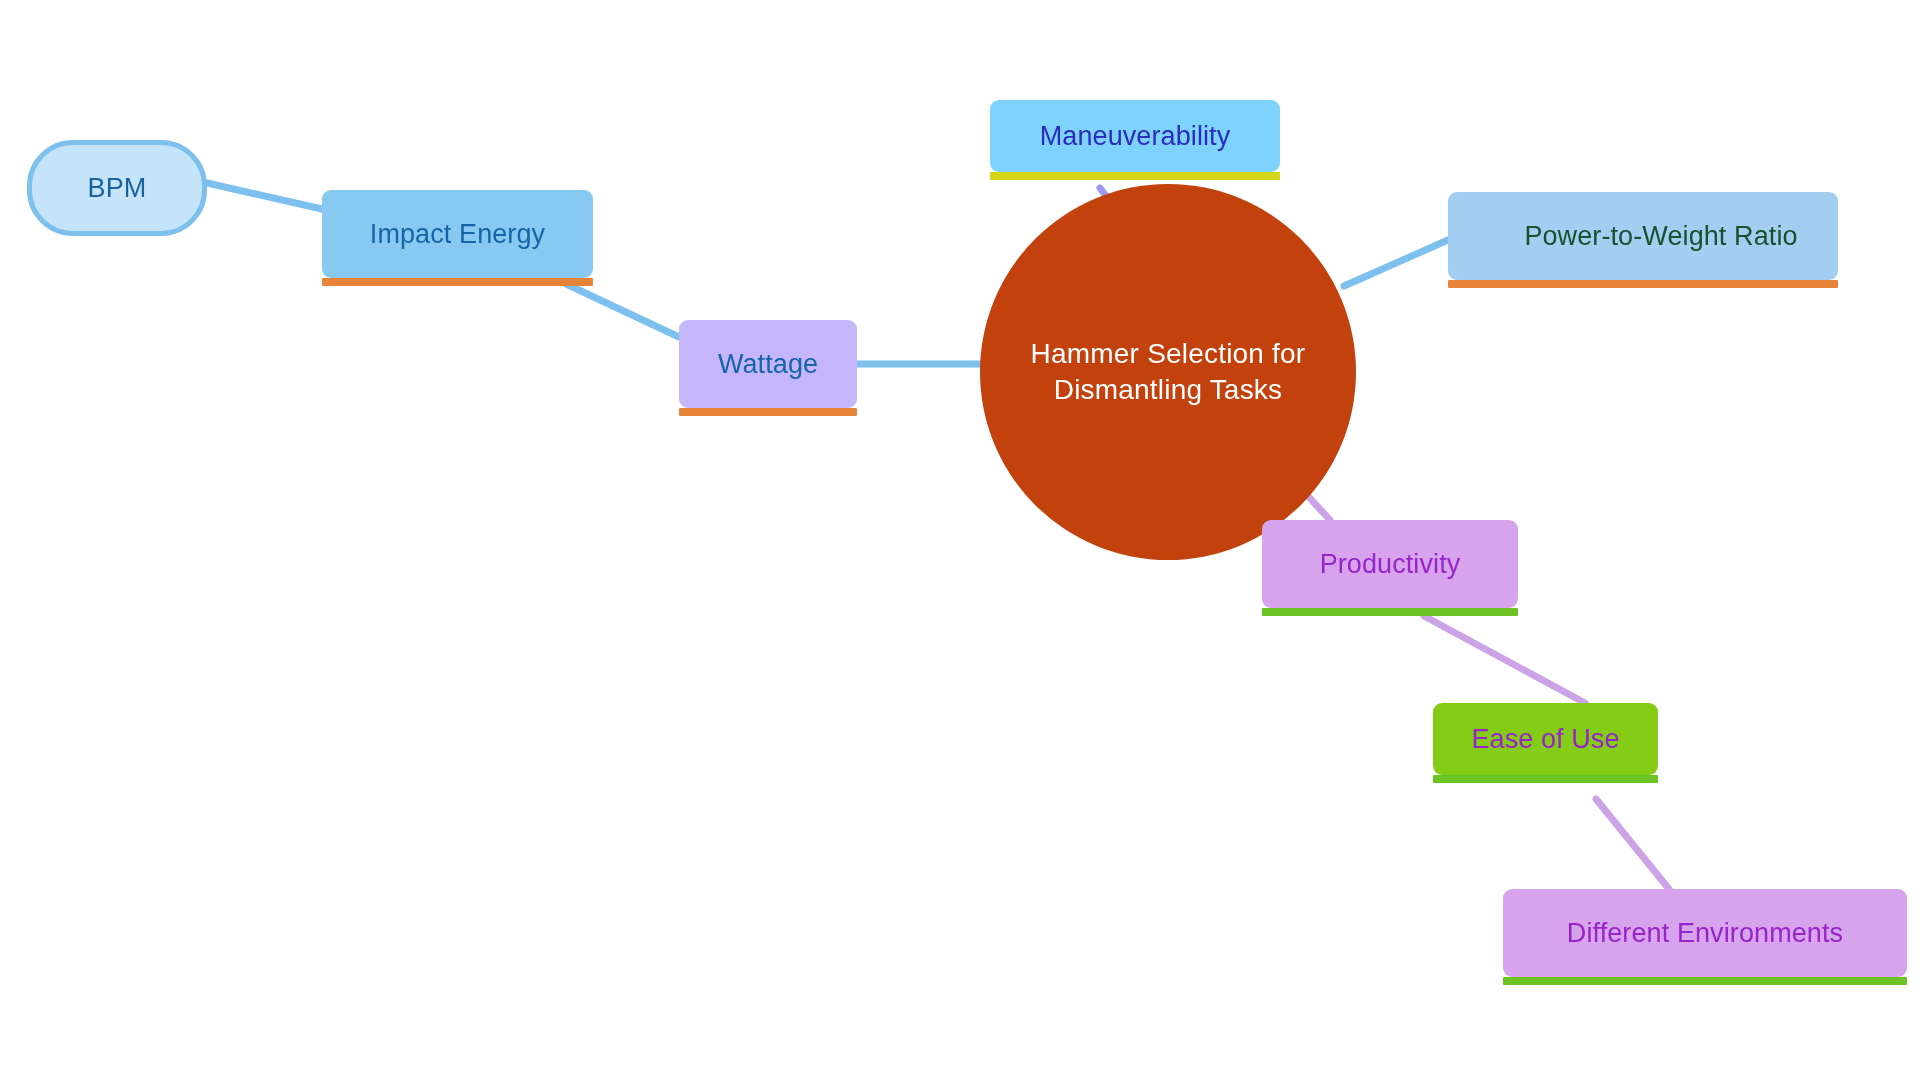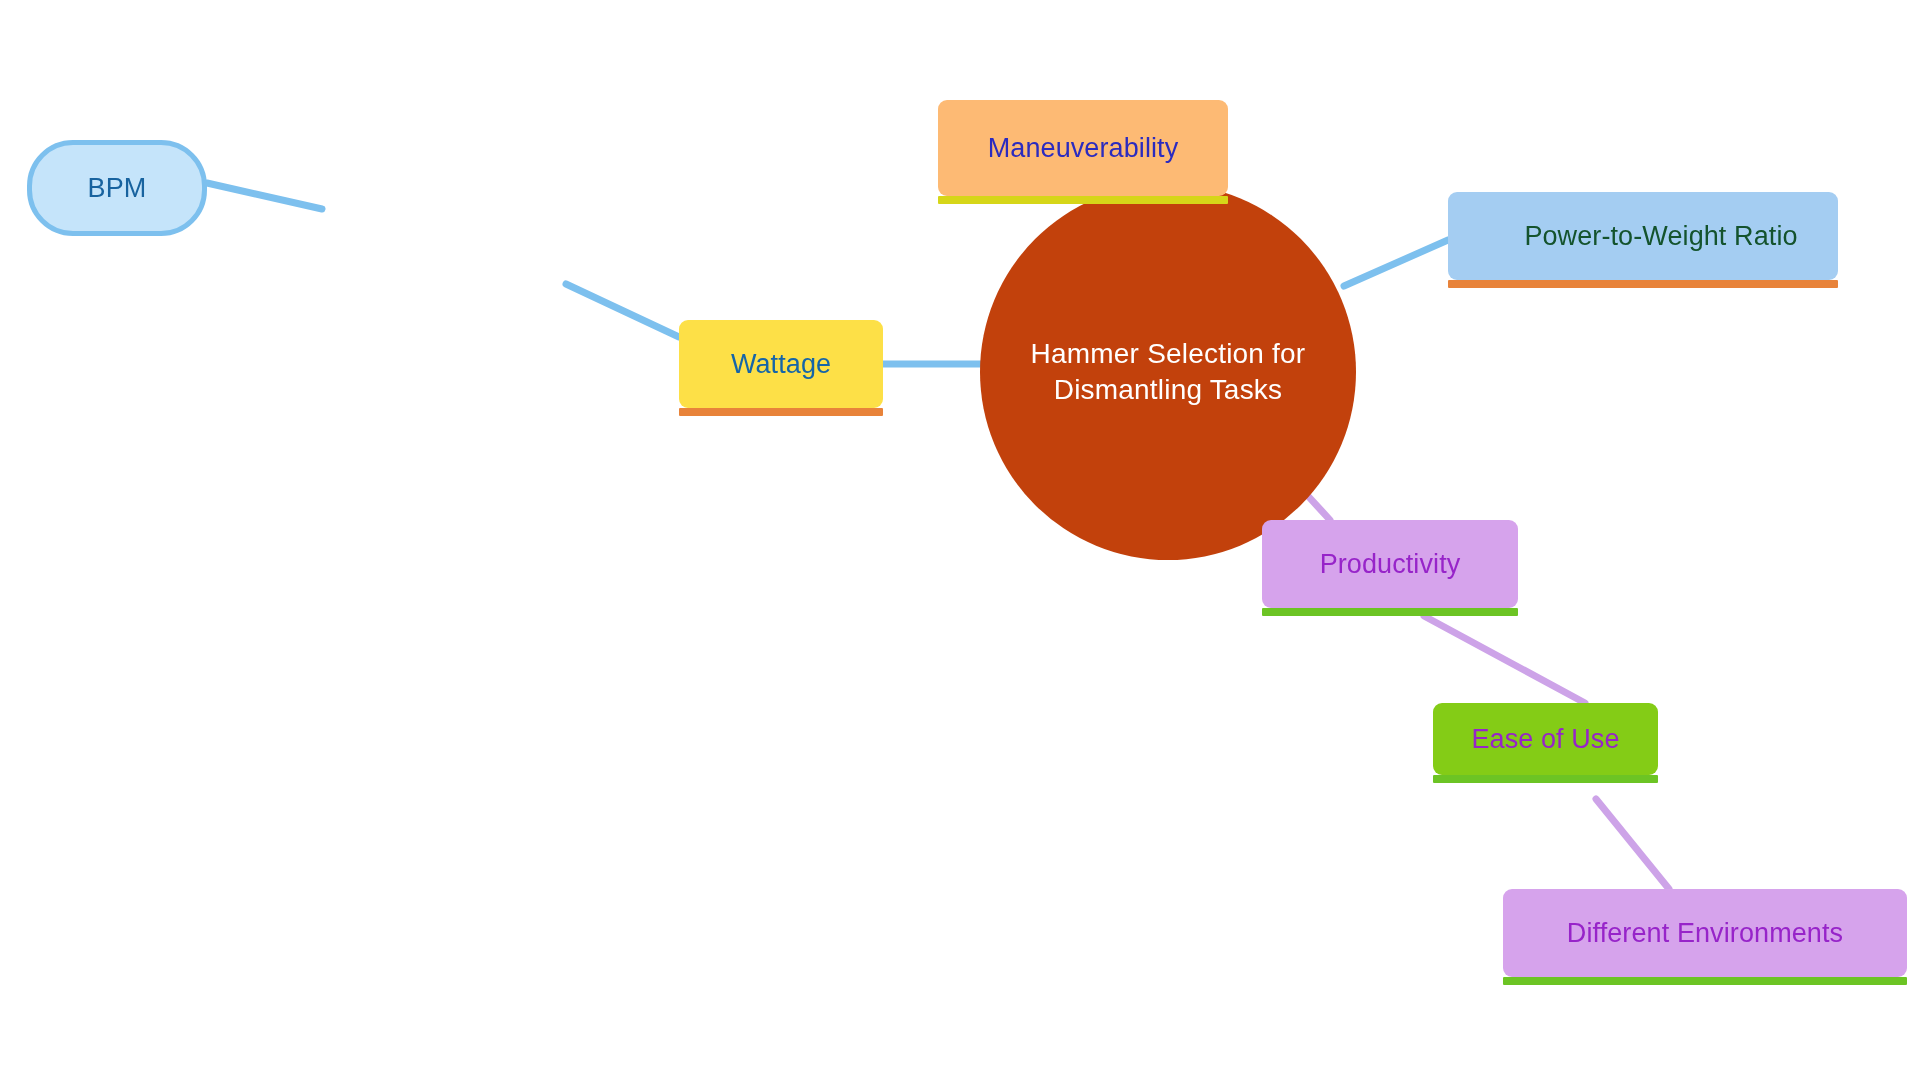--- a/index.html
+++ b/index.html
@@ -108,27 +108,31 @@
 
   <div class="root-node" id="node-root" style="left: 980px; top: 184px; width: 376px; height: 376px; background: #c2410c;">
     <span class="root-label" style="color: rgb(255, 255, 255);">Hammer Selection for
 Dismantling Tasks</span>
   </div>
 
   <div class="node pill" id="node-bpm" style="left: 27px; top: 104px; width: 180px; height: 96px; background: rgb(197, 228, 250); border-color: rgb(125, 192, 238); border-width: 5px;">
     <span class="node-label" style="color: rgb(24, 99, 159);">BPM</span>
   </div>
 
+  <div class="node" id="node-impact-energy" style="left: 322px; top: 190px; width: 271px; height: 88px; background: rgb(136, 201, 242);">
+    <span class="node-label" style="color: rgb(21, 101, 168);">Impact Energy</span>
+    <span class="underline" style="background: rgb(232, 131, 58);"></span>
+  </div>
 
-  <div class="node" id="node-wattage" style="left: 679px; top: 320px; width: 204px; height: 88px; background: #fde047;">
+  <div class="node" id="node-wattage" style="left: 679px; top: 320px; width: 178px; height: 88px; background: #c4b5fd;">
     <span class="node-label" style="color: rgb(21, 101, 168);">Wattage</span>
     <span class="underline" style="background: rgb(232, 131, 58);"></span>
   </div>
 
-  <div class="node" id="node-maneuverability" style="left: 938px; top: 100px; width: 290px; height: 96px; background: #fdba74;">
+  <div class="node" id="node-maneuverability" style="left: 990px; top: 100px; width: 290px; height: 72px; background: #7dd3fc;">
     <span class="node-label" style="color: rgb(43, 43, 191);">Maneuverability</span>
     <span class="underline" style="background: rgb(214, 214, 25);"></span>
   </div>
 
   <div class="node" id="node-power-to-weight-ratio" style="left: 1448px; top: 192px; width: 390px; height: 88px; background: rgb(164, 205, 242);">
     <span class="node-label" style="color: #14532d; margin-left: 36px;">Power-to-Weight Ratio</span>
     <span class="underline" style="background: rgb(232, 131, 58);"></span>
   </div>
 
   <div class="node" id="node-productivity" style="left: 1262px; top: 520px; width: 256px; height: 88px; background: rgb(214, 163, 236);">

